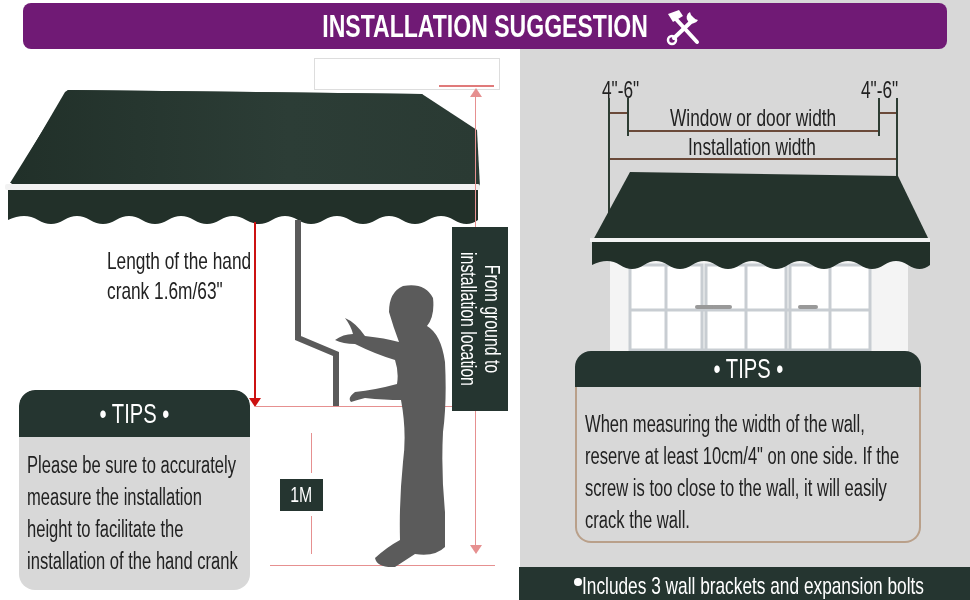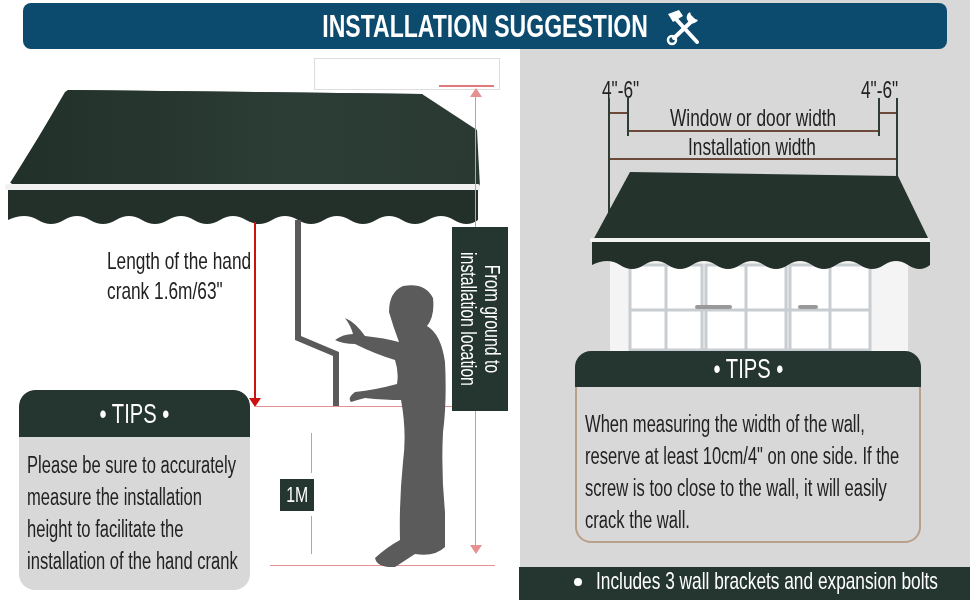--- a/index.html
+++ b/index.html
@@ -1,21 +1,21 @@
 <!DOCTYPE html>
 <html><head>
 <meta charset="utf-8">
 <style>
   * { box-sizing: border-box; margin: 0; padding: 0; }
   html, body { width: 970px; height: 600px; overflow: hidden; background: #ffffff; }
   body { position: relative; font-family: "Liberation Sans", "DejaVu Sans", sans-serif; }
 
   .right-bg { position: absolute; left: 520px; top: 0; width: 450px; height: 600px; background: #d8d8d8; }
 
-  .header-bar { position: absolute; left: 23px; top: 3px; width: 924px; height: 46px; background: #0c4a6e; border-radius: 8px; display: flex; align-items: center; justify-content: center; }
+  .header-bar { position: absolute; left: 23px; top: 3px; width: 924px; height: 46px; background: #701a75; border-radius: 8px; display: flex; align-items: center; justify-content: center; }
   .header-title { color: #ffffff; font-size: 32px; font-weight: bold; letter-spacing: 0px; transform: scaleX(0.72); display: inline-block; }
   .header-icon { position: absolute; left: 640px; top: 5px; width: 40px; height: 38px; }
 
   .tape-box { position: absolute; left: 314px; top: 58px; width: 186px; height: 32px; border: 1px solid #dddddd; background: #fff; }
   .tape-line { position: absolute; left: 439px; top: 85px; width: 55px; height: 2px; background: #e07a7a; }
 
   
   .awning-svg { position: absolute; }
 
   .red-line { position: absolute; background: #cc1111; }
@@ -37,21 +37,21 @@
 
   .dim-text { position: absolute; font-size: 24px; color: #222; white-space: nowrap; transform: scaleX(0.72); transform-origin: left top; }
   .dim-line { position: absolute; background: #2d3d33; }
   .arrow-line { position: absolute; height: 2px; background: #6b4a3a; }
 
   .tips-right-box { position: absolute; left: 575px; top: 385px; width: 346px; height: 158px; border: 2px solid #b9a08a; border-top: none; border-radius: 0 0 16px 16px; background: #d8d8d8; }
   .tips-right-head { position: absolute; left: 575px; top: 351px; width: 346px; height: 36px; background: #253530; color: #fff; border-radius: 16px 16px 0 0; display: flex; align-items: center; justify-content: center; }
   .tips-right-body { position: absolute; left: 585px; top: 408px; font-size: 23px; line-height: 32px; color: #222; }
   .tips-right-body div { transform: scaleX(0.72); transform-origin: left top; white-space: nowrap; }
 
-  .footer-bar { position: absolute; left: 519px; top: 567px; width: 451px; height: 33px; background: #253530; color: #fff; display: flex; align-items: flex-start; padding-left: 57px; }
+  .footer-bar { position: absolute; left: 519px; top: 567px; width: 451px; height: 33px; background: #253530; color: #fff; display: flex; align-items: flex-end; padding-left: 43px; }
   .footer-bullet { position: absolute; left: 574px; top: 578px; width: 8px; height: 8px; border-radius: 50%; background: #fff; }
   .footer-text { font-size: 24px; transform: scaleX(0.72); transform-origin: left center; white-space: nowrap; display: inline-block; margin-left: 20px; }
 </style>
 </head>
 <body>
 
 <div class="right-bg"></div>
 
 <div class="header-bar">
   <span class="header-title">INSTALLATION SUGGESTION</span>
@@ -111,21 +111,21 @@
   <div>Length of the hand</div>
   <div>crank  1.6m/63"</div>
 </div>
 
 <div class="vertical-box"></div>
 <div class="vertical-text">
   <div>From ground to</div>
   <div>installation location</div>
 </div>
 
-<div class="label-box" style="left:280px;top:479px;width:34px;height:32px;">
+<div class="label-box" style="left:280px;top:479px;width:43px;height:32px;">
   <span class="label-text">1M</span>
 </div>
 <div class="label-box" style="left:261px;top:566px;width:104px;height:32px;margin-top:48px;">
   <span class="label-text">Ground</span>
 </div>
 
 <div class="tips-left">
   <div class="tips-left-head">
     <span class="tips-head-text">• TIPS •</span>
   </div>

